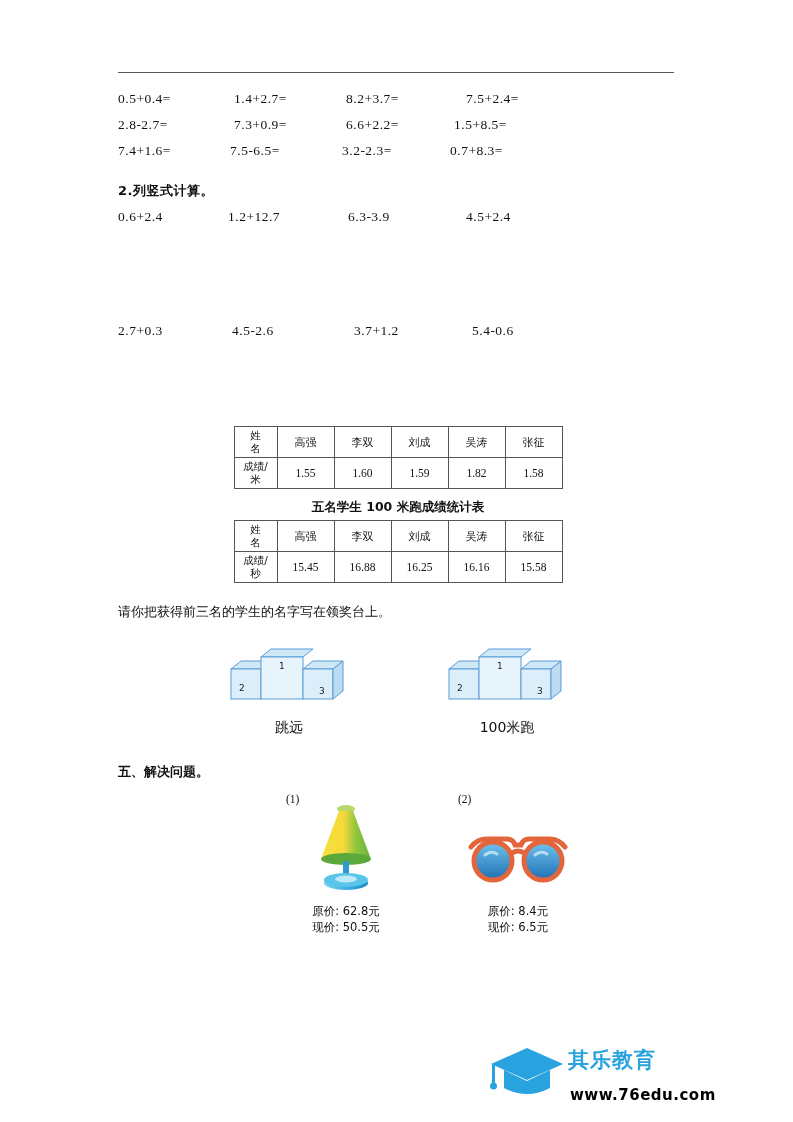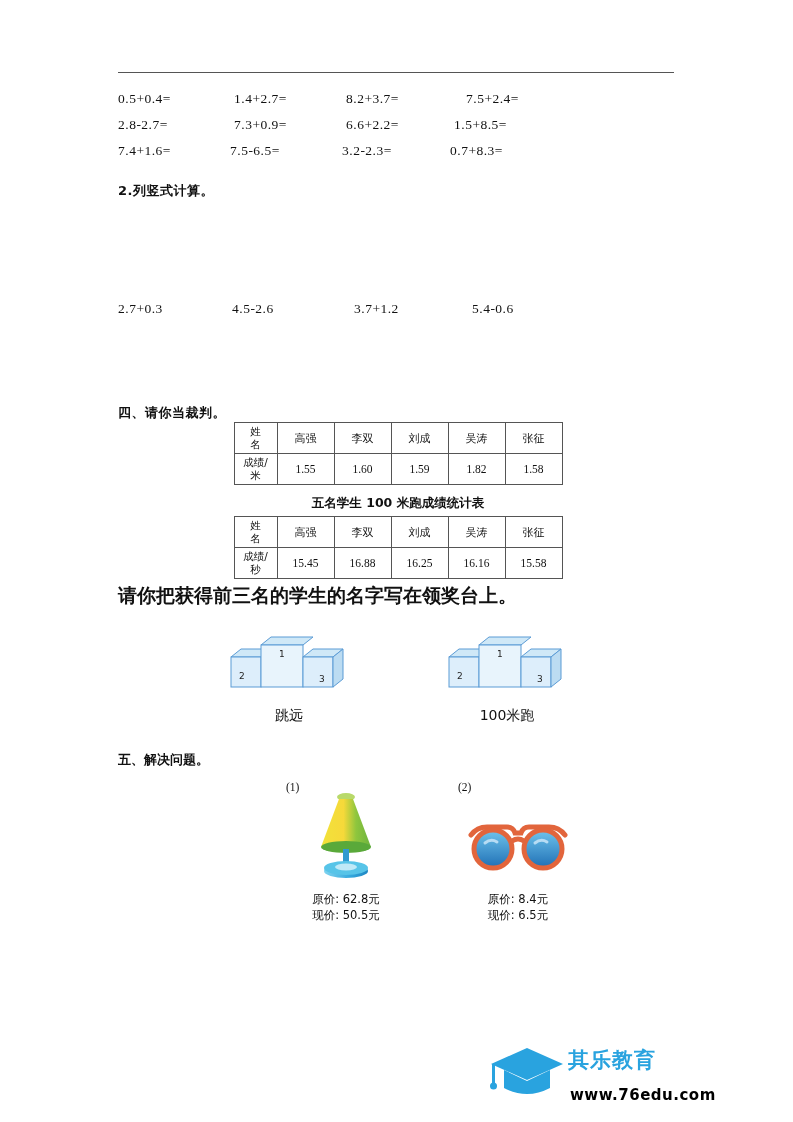--- a/index.html
+++ b/index.html
@@ -107,23 +107,23 @@
   table.score td.rowlabel {
     font-family: "DejaVu Sans", sans-serif;
     font-size: 10.5px;
     width: 30px;
     line-height: 13px;
   }
   .rowlabel-split { display:block; }
 
   .prompt {
     font-family: "DejaVu Sans", sans-serif;
-    font-weight: bold;
-    font-size: 19px;
-    margin-top: 4px;
+    font-weight: normal;
+    font-size: 13px;
+    margin-top: 20px;
   }
 
   
   .podium-wrap {
     display: flex;
     justify-content: center;
     gap: 78px;
     margin-top: 18px;
   }
   .podium-block { width: 140px; text-align: center; }
@@ -232,33 +232,38 @@
       <div class="oral-row">
         <span class="cell">7.4+1.6=</span>
         <span class="cell pad4">7.5-6.5=</span>
         <span class="cell pad4">3.2-2.3=</span>
         <span class="cell">0.7+8.3=</span>
       </div>
     </div>
 
     <div class="sec-title">2.列竖式计算。</div>
 
+    <div class="vertical-row">
+      <span class="cell">0.6+2.4</span>
+      <span class="cell">1.2+12.7</span>
+      <span class="cell" style="padding-left:10px">6.3-3.9</span>
+      <span class="cell" style="padding-left:8px">4.5+2.4</span>
+    </div>
 
     <div class="gap-big"></div>
 
     <div class="vertical-row">
       <span class="cell">2.7+0.3</span>
       <span class="cell" style="padding-left:4px">4.5-2.6</span>
       <span class="cell" style="padding-left:12px">3.7+1.2</span>
       <span class="cell" style="padding-left:8px">5.4-0.6</span>
     </div>
 
     <div class="gap-huge"></div>
 
-    <div class="sec-head">四、请你当裁判。</div>
 
     <table class="score">
       <tbody>
           <tr>
         <td class="rowlabel">姓　名</td>
         <td class="hdr">高强</td>
         <td class="hdr">李双</td>
         <td class="hdr">刘成</td>
         <td class="hdr">吴涛</td>
         <td class="hdr">张征</td>

